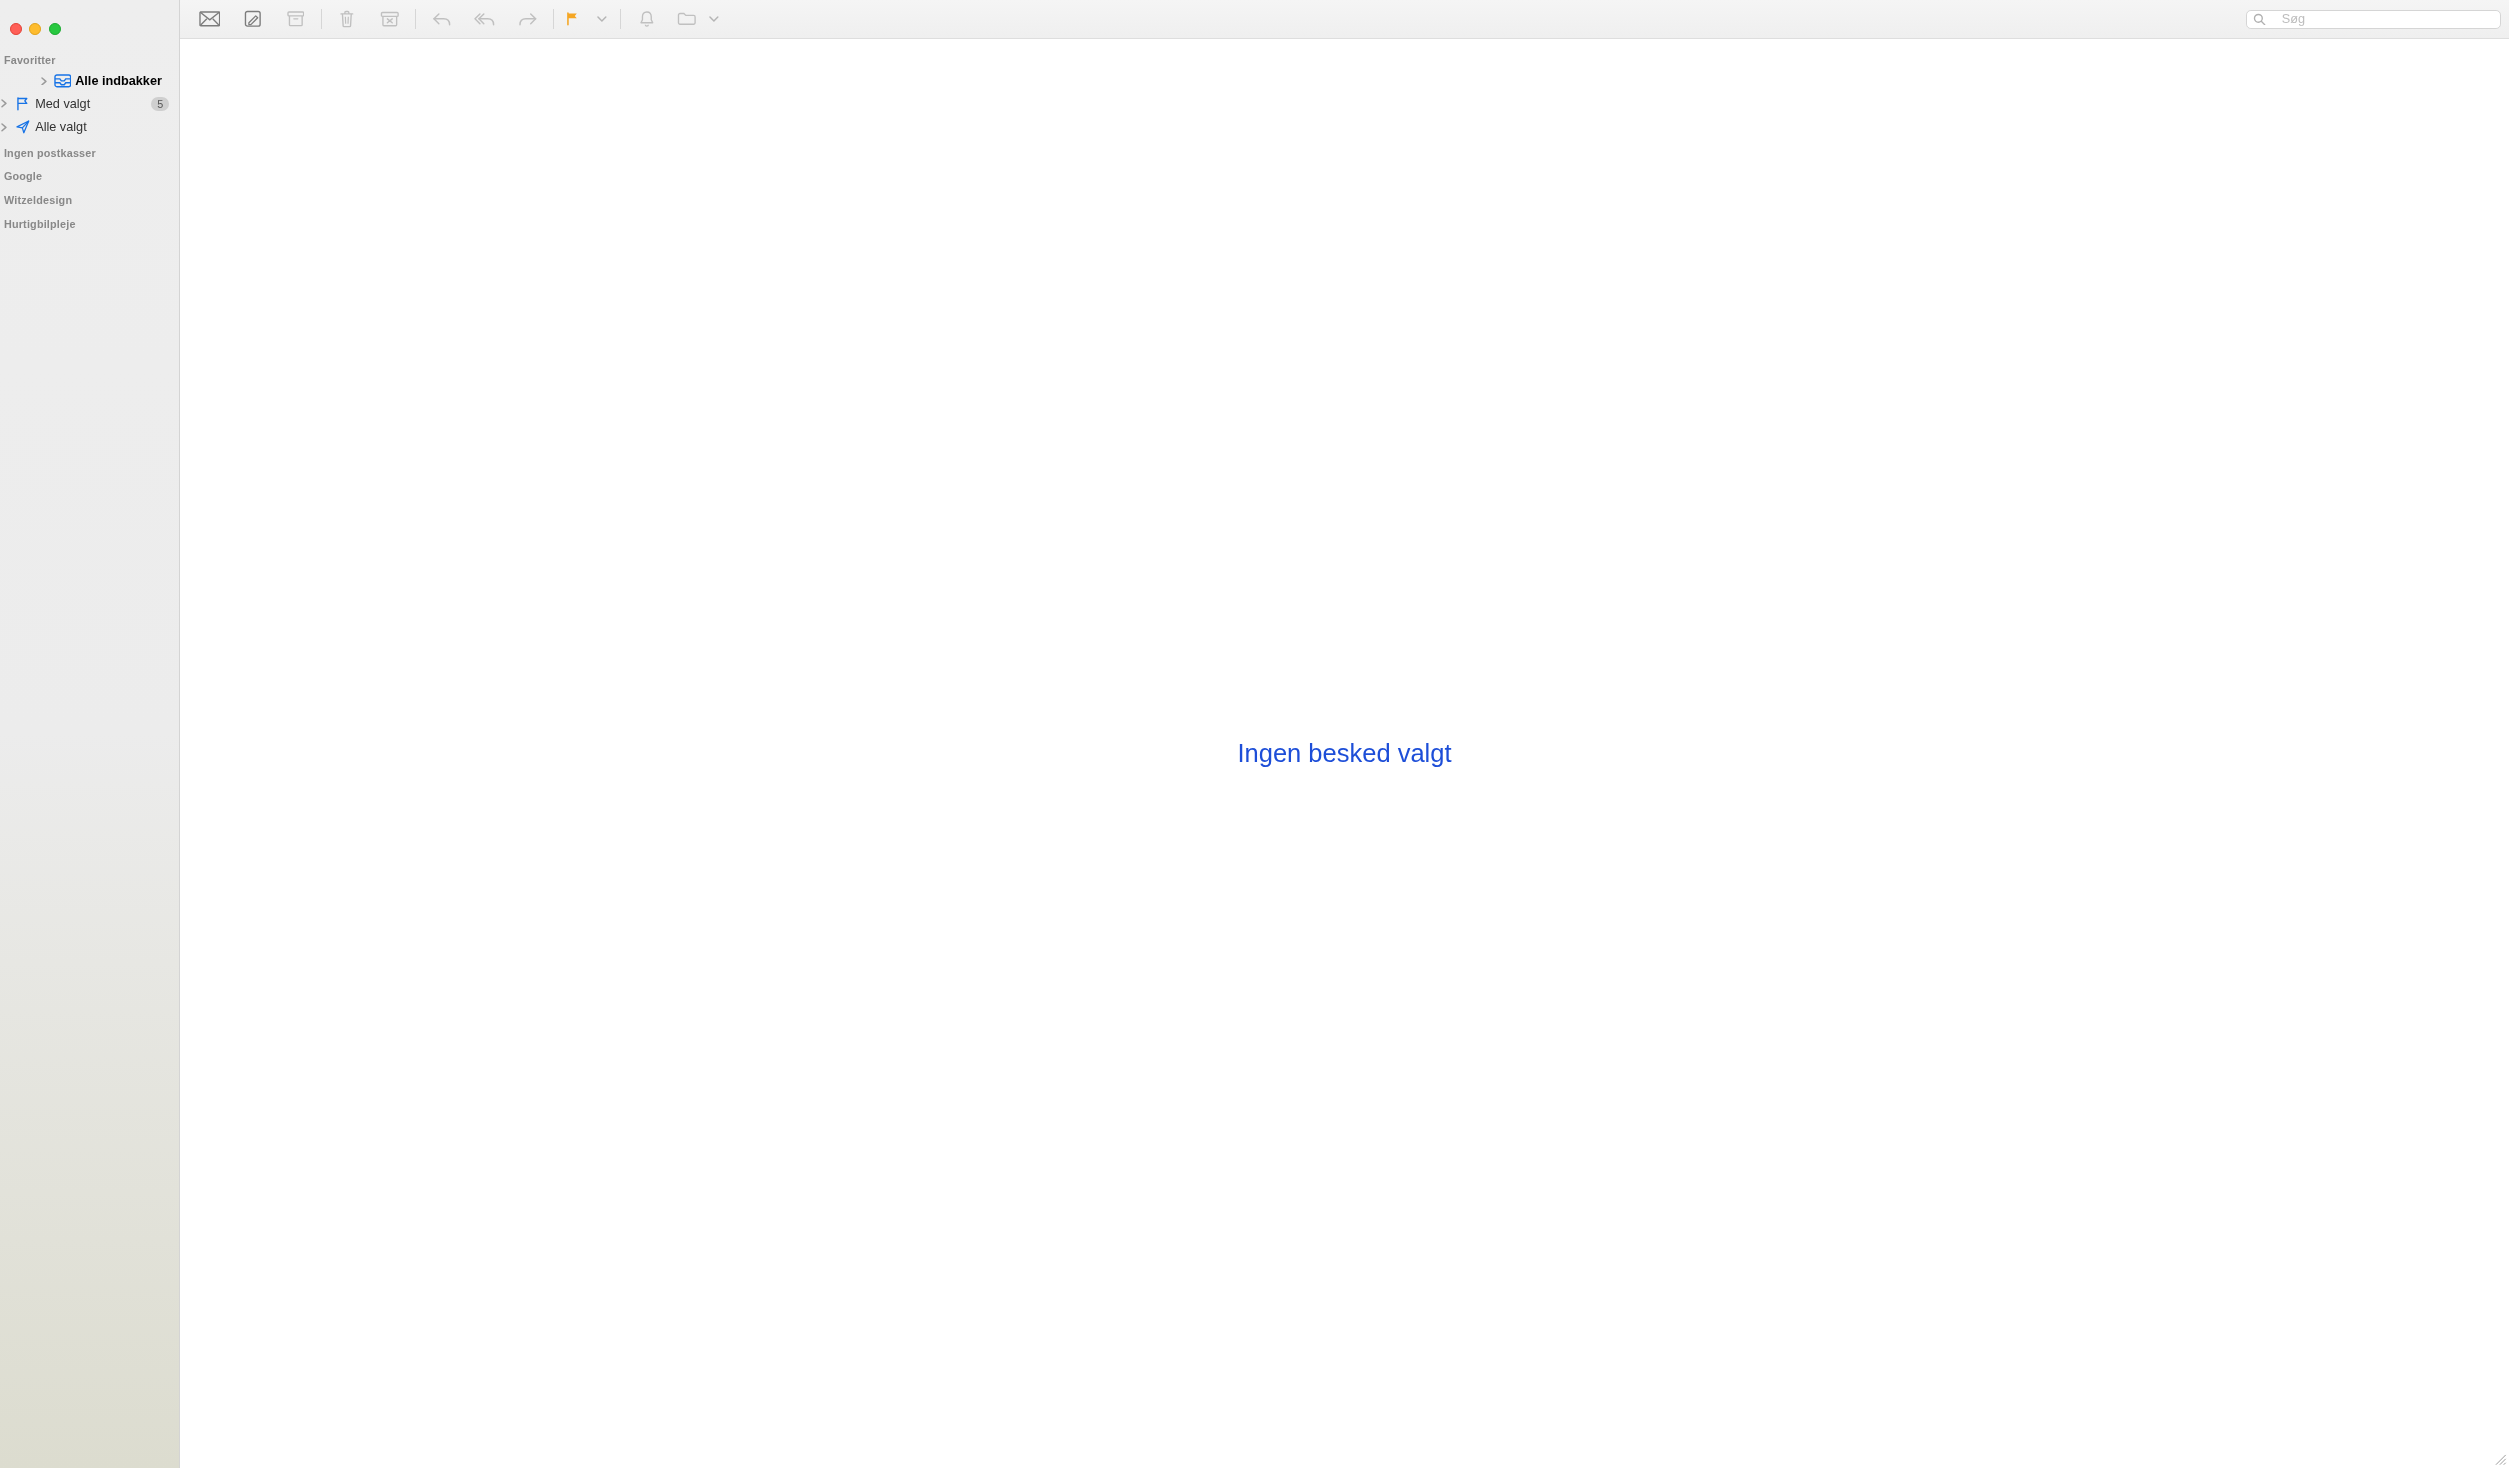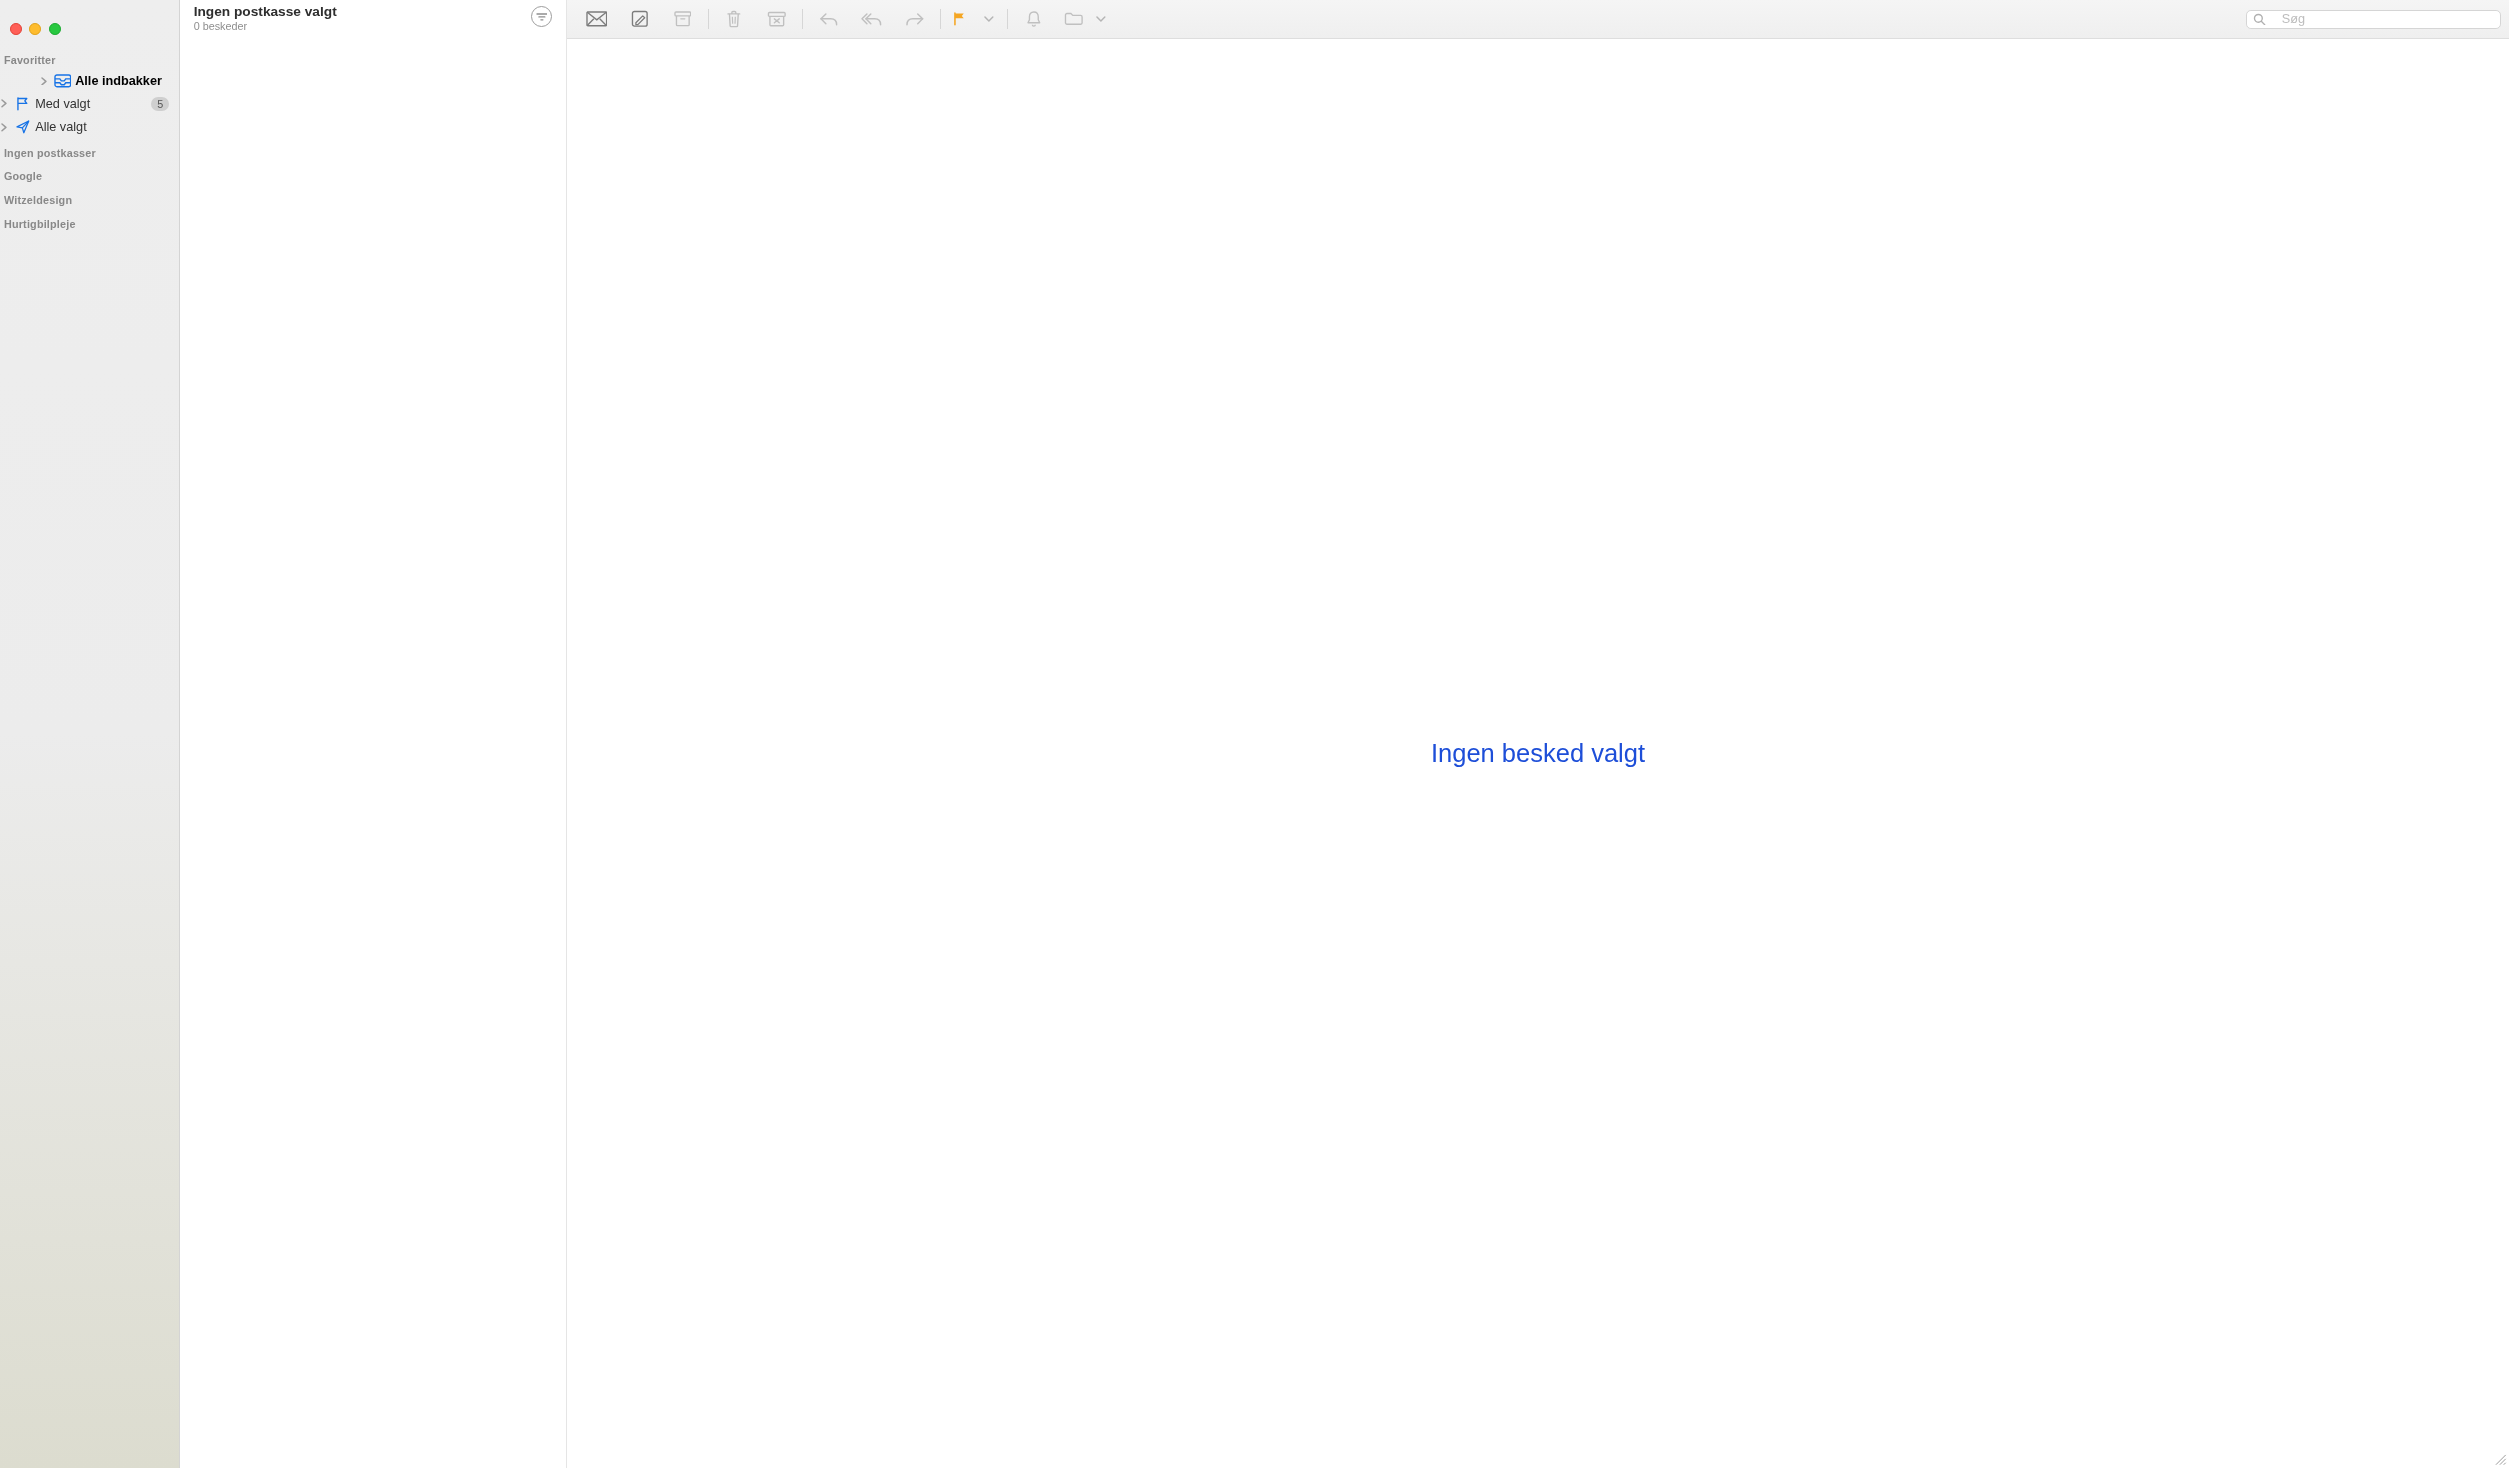--- a/index.html
+++ b/index.html
@@ -241,37 +241,20 @@
 
     <div class="sb-section-label">Ingen postkasser</div>
 
     <div class="sb-section-label">Google</div>
 
     <div class="sb-section-label">Witzeldesign</div>
 
     <div class="sb-section-label">Hurtigbilpleje</div>
   </div>
 
-  <div class="messagelist">
-    <div class="ml-header">
-      <div class="ml-title-wrap">
-        <span class="ml-title">Ingen postkasse valgt</span>
-        <span class="ml-subtitle">0 beskeder</span>
-      </div>
-      <div class="ml-filter-btn">
-        <span>
-          <svg width="11.8" height="9.8" viewBox="0 0 12 10">
-            <line x1="1" y1="2" x2="11" y2="2" stroke="currentColor" stroke-width="1.4" stroke-linecap="round"></line>
-            <line x1="3" y1="5" x2="9" y2="5" stroke="currentColor" stroke-width="1.4" stroke-linecap="round"></line>
-            <line x1="5" y1="8" x2="7" y2="8" stroke="currentColor" stroke-width="1.4" stroke-linecap="round"></line>
-          </svg>
-        </span>
-      </div>
-    </div>
-  </div>
 
   <div class="rightcol">
 
     <div class="toolbar">
 
       <div class="tb-btn">
         <span>
           <svg width="21.6" height="15.7" viewBox="0 0 22 16">
             <rect x="1" y="1" width="20" height="14" rx="1" stroke="currentColor" stroke-width="1.4" fill="none"></rect>
             <path d="M1 1 L11 9 L21 1" stroke="currentColor" stroke-width="1.4" fill="none"></path>

